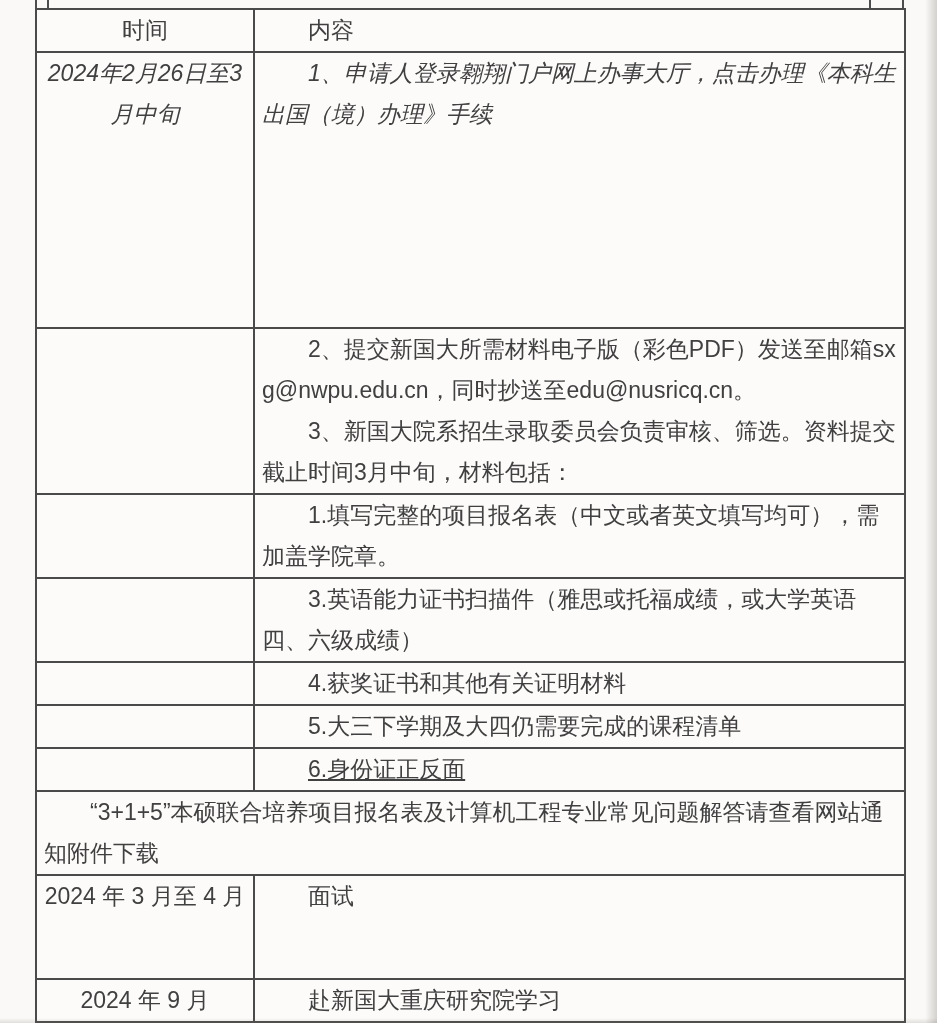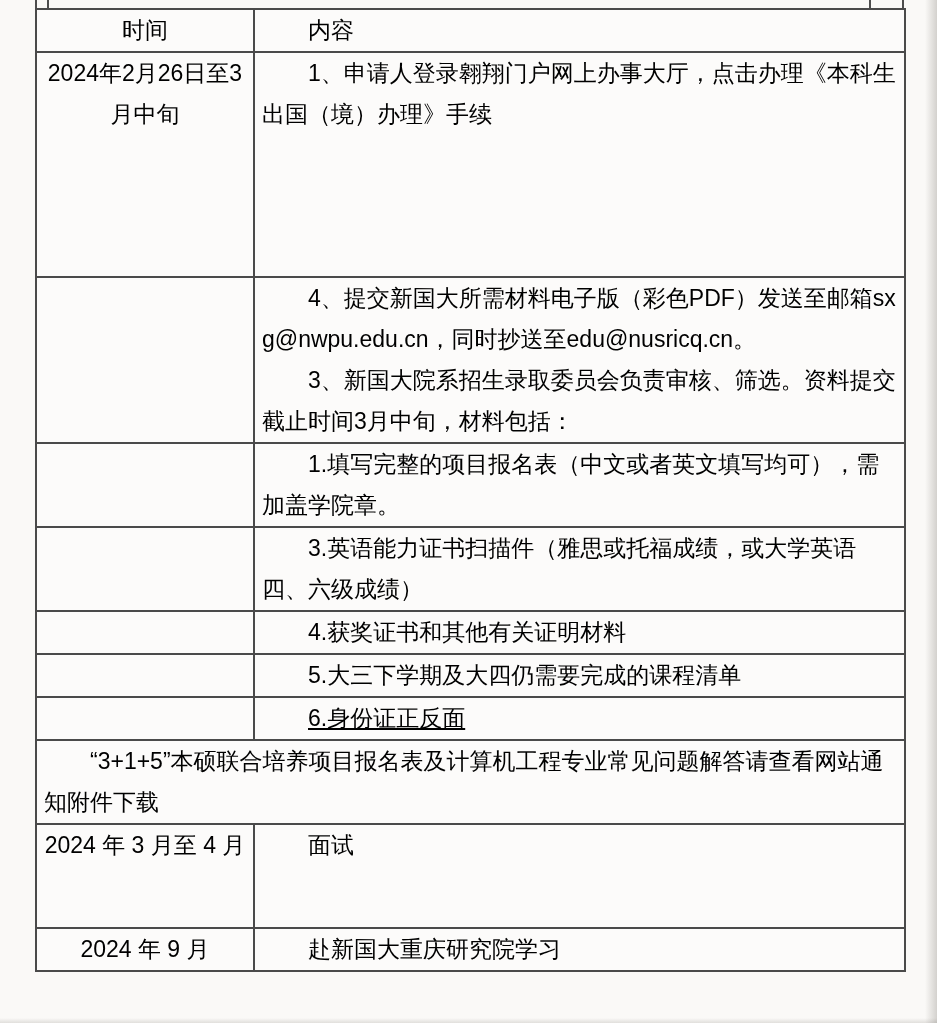--- a/index.html
+++ b/index.html
@@ -2,21 +2,21 @@
 <html><head>
 <meta charset="utf-8">
 <style>
   html, body { margin: 0; padding: 0; }
   .page {
     position: relative;
     width: 937px;
     height: 1023px;
     background: #faf9f7;
     font-family: "Liberation Sans", "DejaVu Sans", sans-serif;
-    color: #000000;
+    color: #404040;
     overflow: hidden;
   }
   
   .shade-right {
     position: absolute; top: 0; right: 0; width: 12px; height: 100%;
     background: linear-gradient(to right, rgba(110,105,98,0), rgba(110,105,98,0.28));
     pointer-events: none;
   }
   .shade-bottom {
     position: absolute; left: 0; bottom: 0; width: 100%; height: 5px;
@@ -59,21 +59,21 @@
     padding: 0 8px 0 7px;
     text-indent: 46px;
     word-break: break-all;
   }
   td.header-time {
     text-align: center;
     vertical-align: middle;
   }
   
   tr.rh-head { height: 38px; }
-  tr.rh-1  { height: 225px; }
+  tr.rh-1  { height: 276px; font-style: italic; }
   tr.rh-2  { height: 166px; }
   tr.rh-3  { height: 83px; padding-left: 24px; }
   tr.rh-4  { height: 83px; }
   tr.rh-5  { height: 83px; margin-left: 40px; }
   tr.rh-6  { height: 38px; margin-left: 36px; }
   tr.rh-7  { height: 42px; }
   tr.rh-8  { height: 42px; text-decoration: underline; }
   tr.rh-9  { height: 84px; }
   tr.rh-10 { height: 104px; }
   tr.rh-11 { height: 40px; }
@@ -107,21 +107,21 @@
     <tr class="rh-1">
       <td class="time time-bottom">2024年2月26日至3月中旬</td>
       <td class="content">
         <p class="para">1、申请人登录翱翔门户网上办事大厅，点击办理《本科生出国（境）办理》手续</p>
       </td>
     </tr>
 
     <tr class="rh-2">
       <td class="time"></td>
       <td class="content">
-        <p class="para">4、提交新国大所需材料电子版（彩色PDF）发送至邮箱sxg@nwpu.edu.cn，同时抄送至edu@nusricq.cn。</p>
+        <p class="para">2、提交新国大所需材料电子版（彩色PDF）发送至邮箱sxg@nwpu.edu.cn，同时抄送至edu@nusricq.cn。</p>
         <p class="para">3、新国大院系招生录取委员会负责审核、筛选。资料提交截止时间3月中旬，材料包括：</p>
       </td>
     </tr>
 
     <tr class="rh-3">
       <td class="time"></td>
       <td class="content">
         <p class="para">1.填写完整的项目报名表（中文或者英文填写均可），需加盖学院章。</p>
       </td>
     </tr>

